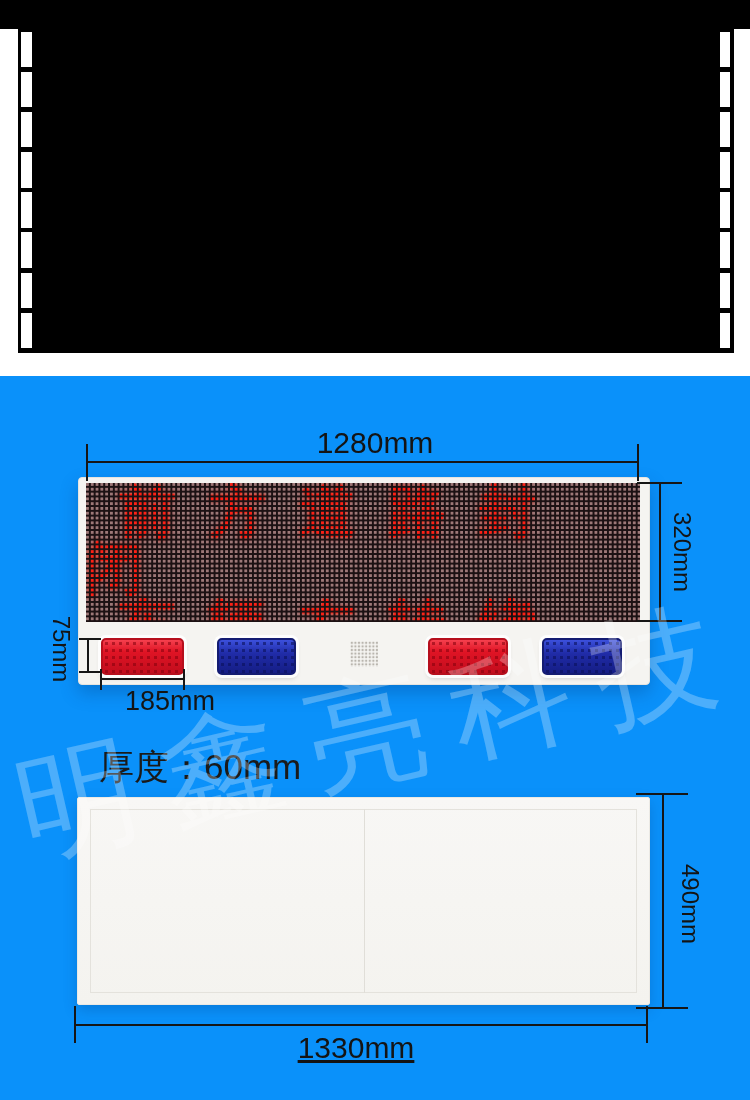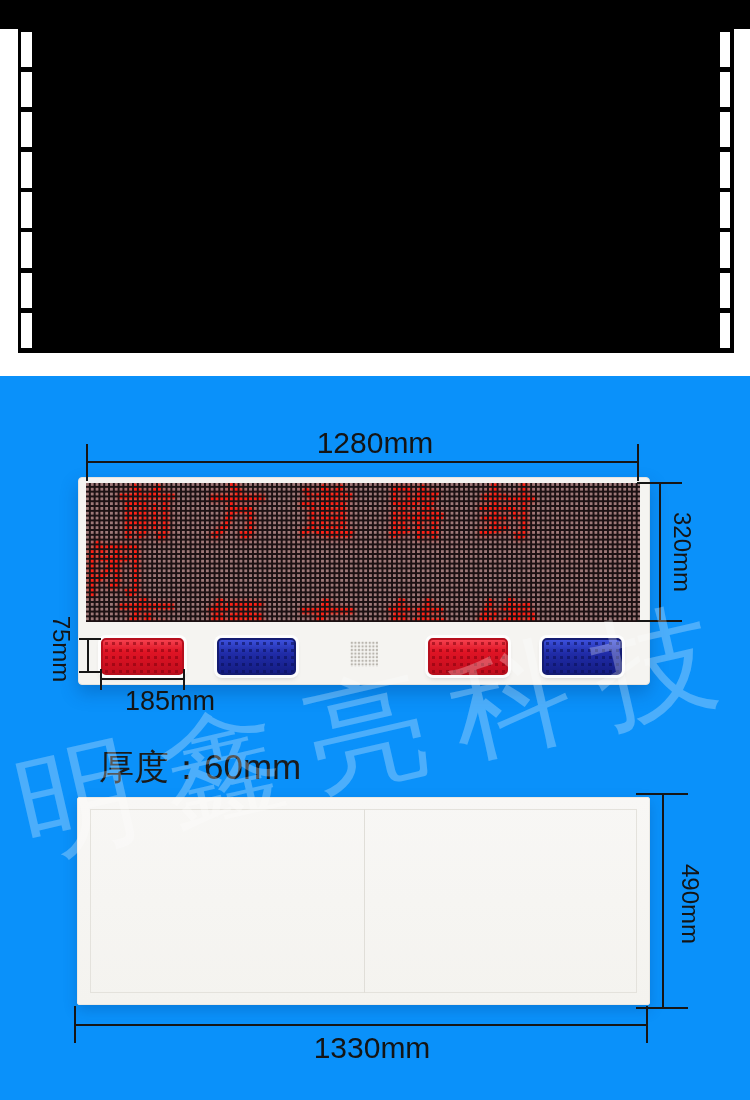--- a/index.html
+++ b/index.html
@@ -124,16 +124,16 @@
   </div>
 
   <div class="dline z" style="left:662px;top:418px;width:2px;height:215px;"></div>
   <div class="dline z" style="left:636px;top:417px;width:52px;height:2px;"></div>
   <div class="dline z" style="left:636px;top:631px;width:52px;height:2px;"></div>
   <div class="dim-text rot" style="left:690px;top:528px;font-size:24px;">490mm</div>
 
   <div class="dline z" style="left:75px;top:648px;width:573px;height:2px;"></div>
   <div class="dline z" style="left:74px;top:630px;width:2px;height:37px;"></div>
   <div class="dline z" style="left:646px;top:630px;width:2px;height:37px;"></div>
-  <div class="dim-text center" style="left:372px;top:672px;font-size:30px;">1330mm</div>
+  <div class="dim-text center" style="left:356px;top:672px;font-size:30px;text-decoration:underline;">1330mm</div>
 
   <div class="wm">明鑫亮科技</div>
 </div>
 
 </body></html>

